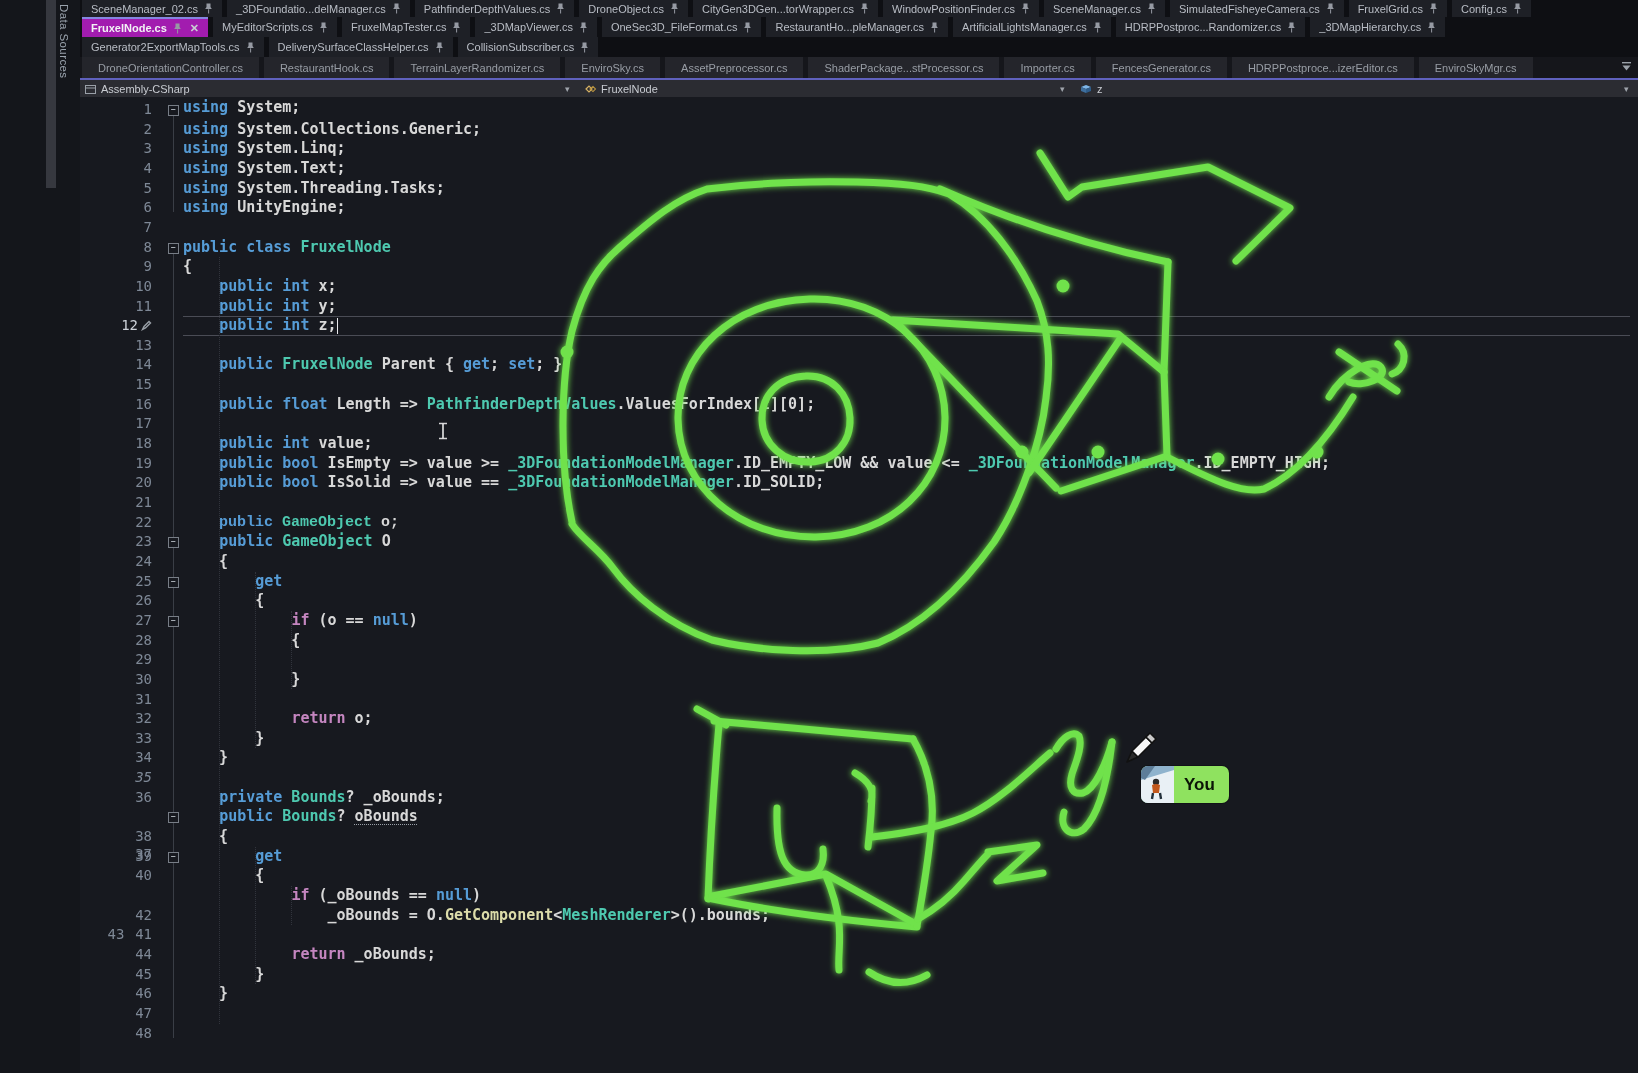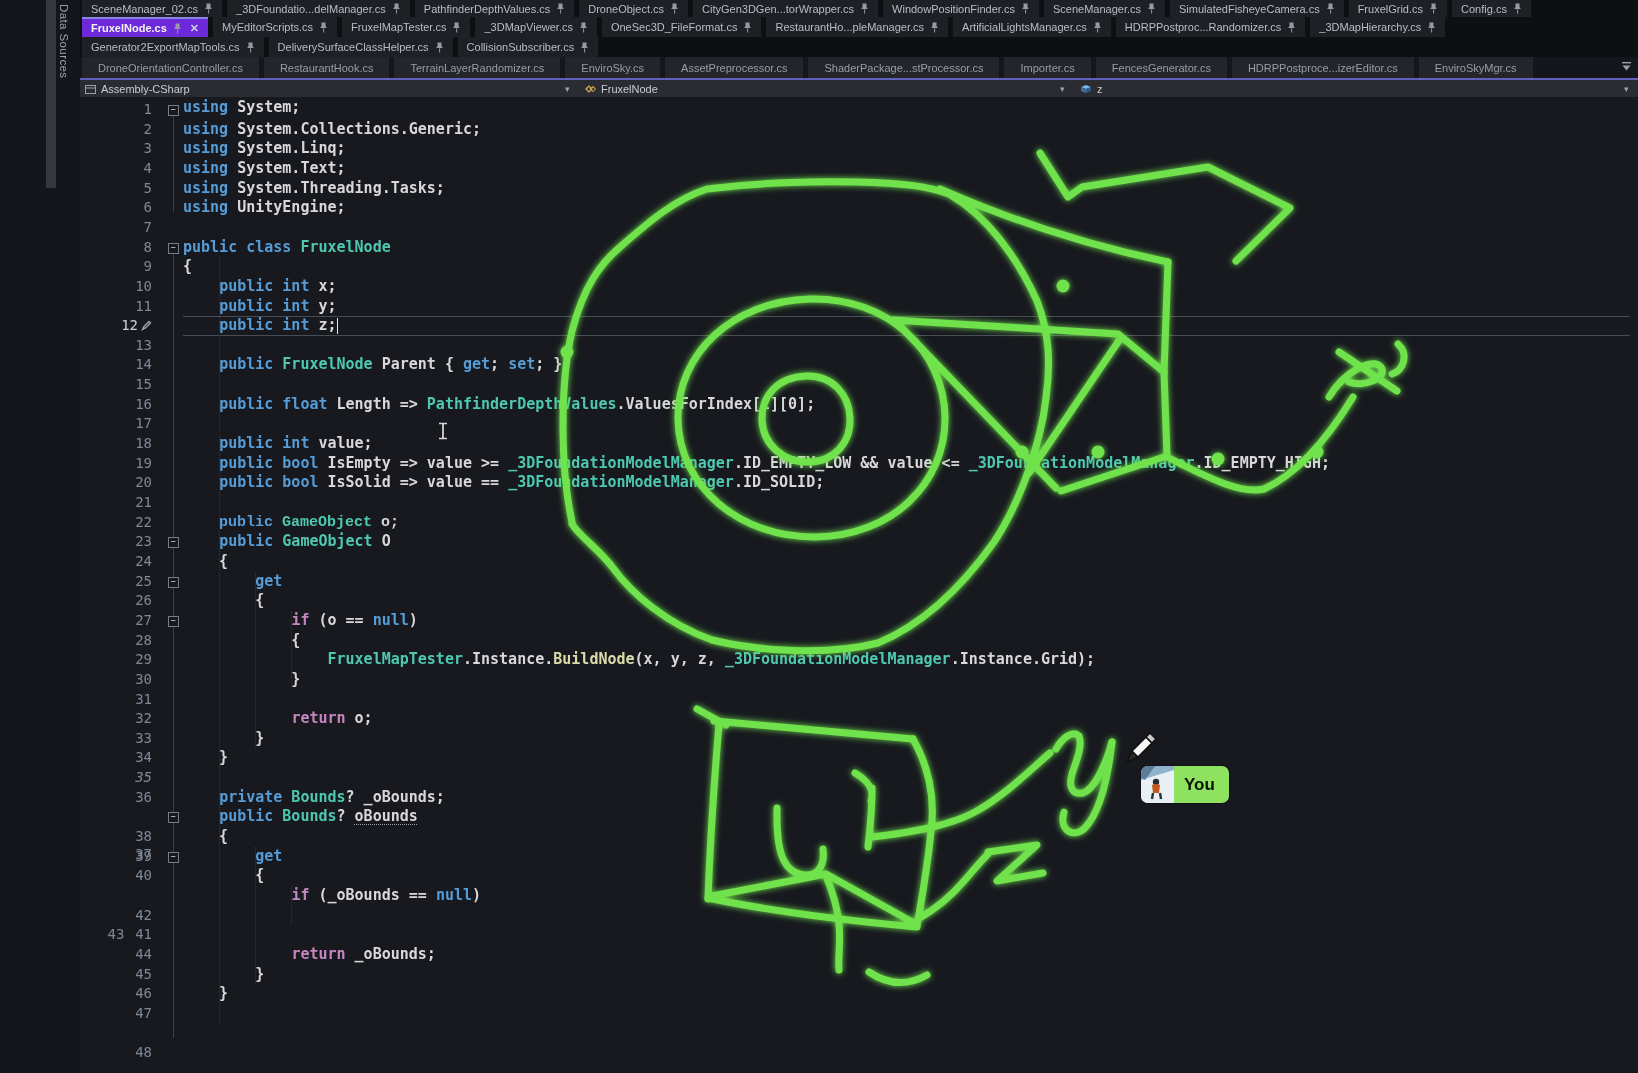--- a/index.html
+++ b/index.html
@@ -13,21 +13,21 @@
   
   #main{position:absolute;left:80px;top:0;width:1558px;height:100%;}
   .tab-row{position:absolute;left:0;width:100%;background:#0e0f13;display:flex;align-items:stretch;
            gap:5px;padding-left:2px;box-sizing:border-box;overflow:hidden;}
   #row1{top:0;height:17px;}
   #row2{top:17px;height:20px;}
   #row3{top:37px;height:20px;}
   #row4{top:57px;height:21px;background:#15161b;}
   .tab{display:inline-flex;align-items:center;gap:6px;padding:0 9px;background:#1e2026;
        color:#b9bdc5;font-size:11px;white-space:nowrap;flex:0 0 auto;cursor:default;}
-  .tab.active{background:#6d28d9;color:#f2f3f5;font-weight:bold;border-top:2px solid #8486e0;}
+  .tab.active{background:#a21caf;color:#f2f3f5;font-weight:bold;border-top:2px solid #8486e0;}
   #row4 .tab{background:#24252b;color:#989da5;padding:0 16px;}
   .tab .close{color:#c9cdd4;font-size:11px;margin-left:2px;}
   .pin-icon,.close{flex:0 0 auto;}
   .overflow-icon{position:absolute;right:6px;top:4px;}
   #purple-divider{position:absolute;top:78px;left:0;width:100%;height:2px;background:#5f61bd;}
   
   #breadcrumb{position:absolute;top:80px;left:0;width:100%;height:17px;background:#2b2c32;
               color:#c9ccd2;font-size:11px;}
   #breadcrumb .bc{position:absolute;top:0;height:17px;display:flex;align-items:center;gap:4px;}
   #bc-project{left:4px;}
@@ -374,21 +374,20 @@
         <div class="fold" style="top: 479.6px;">−</div>
         <div class="code-line" style="top: 474.6px;"><span class="token-p">        </span><span class="token-k">get</span></div>
         <div class="ln" style="top: 494.25px;">26</div>
         <div class="code-line" style="top: 494.25px;"><span class="token-p">        {</span></div>
         <div class="ln" style="top: 513.9px;">27</div>
         <div class="fold" style="top: 518.9px;">−</div>
         <div class="code-line" style="top: 513.9px;"><span class="token-p">            </span><span class="token-c">if</span><span class="token-p"> (o == </span><span class="token-k">null</span><span class="token-p">)</span></div>
         <div class="ln" style="top: 533.55px;">28</div>
         <div class="code-line" style="top: 533.55px;"><span class="token-p">            {</span></div>
         <div class="ln" style="top: 553.2px;">29</div>
-        <div class="code-line" style="top: 553.2px;"><span class="token-p">                </span><span class="token-t">FruxelMapTester</span><span class="token-p">.Instance.</span><span class="token-m">BuildNode</span><span class="token-p">(x, y, z, </span><span class="token-t">_3DFoundationModelManager</span><span class="token-p">.Instance.Grid);</span></div>
         <div class="ln" style="top: 572.85px;">30</div>
         <div class="code-line" style="top: 572.85px;"><span class="token-p">            }</span></div>
         <div class="ln" style="top: 592.5px;">31</div>
         <div class="code-line" style="top: 592.5px;"></div>
         <div class="ln" style="top: 612.15px;">32</div>
         <div class="code-line" style="top: 612.15px;"><span class="token-p">            </span><span class="token-c">return</span><span class="token-p"> o;</span></div>
         <div class="ln" style="top: 631.8px;">33</div>
         <div class="code-line" style="top: 631.8px;"><span class="token-p">        }</span></div>
         <div class="ln" style="top: 651.45px;">34</div>
         <div class="code-line" style="top: 651.45px;"><span class="token-p">    }</span></div>
@@ -402,31 +401,32 @@
         <div class="ln" style="top: 730.05px;">38</div>
         <div class="code-line" style="top: 730.05px;"><span class="token-p">    {</span></div>
         <div class="ln" style="top: 749.7px;">39</div>
         <div class="fold" style="top: 754.7px;">−</div>
         <div class="code-line" style="top: 749.7px;"><span class="token-p">        </span><span class="token-k">get</span></div>
         <div class="ln" style="top: 769.35px;">40</div>
         <div class="code-line" style="top: 769.35px;"><span class="token-p">        {</span></div>
         <div class="ln" style="top: 828px;">41</div>
         <div class="code-line" style="top: 789px;"><span class="token-p">            </span><span class="token-c">if</span><span class="token-p"> (_oBounds == </span><span class="token-k">null</span><span class="token-p">)</span></div>
         <div class="ln" style="top: 808.65px;">42</div>
+        <div class="code-line" style="top: 808.65px;"><span class="token-p">                _oBounds = O.</span><span class="token-m">GetComponent</span><span class="token-p">&lt;</span><span class="token-t">MeshRenderer</span><span class="token-p">&gt;().bounds;</span></div>
         <div class="ln" style="top: 828.3px; text-align: center;">43</div>
         <div class="code-line" style="top: 828.3px;"></div>
         <div class="ln" style="top: 847.95px;">44</div>
         <div class="code-line" style="top: 847.95px;"><span class="token-p">            </span><span class="token-c">return</span><span class="token-p"> _oBounds;</span></div>
         <div class="ln" style="top: 867.6px;">45</div>
         <div class="code-line" style="top: 867.6px;"><span class="token-p">        }</span></div>
         <div class="ln" style="top: 887.25px;">46</div>
         <div class="code-line" style="top: 887.25px;"><span class="token-p">    }</span></div>
         <div class="ln" style="top: 906.9px;">47</div>
         <div class="code-line" style="top: 906.9px;"></div>
-        <div class="ln" style="top: 926.55px; margin-top: 19px;">48</div>
+        <div class="ln" style="top: 926.55px;">48</div>
       </div>
   </div>
 
   <svg id="annotation-overlay" width="1638" height="1073">
     <defs>
       <filter id="glow" x="-30%" y="-30%" width="160%" height="160%">
         <feGaussianBlur in="SourceGraphic" stdDeviation="3" result="b"></feGaussianBlur>
         <feMerge>
             <feMergeNode in="b"></feMergeNode>
             <feMergeNode in="SourceGraphic"></feMergeNode>

